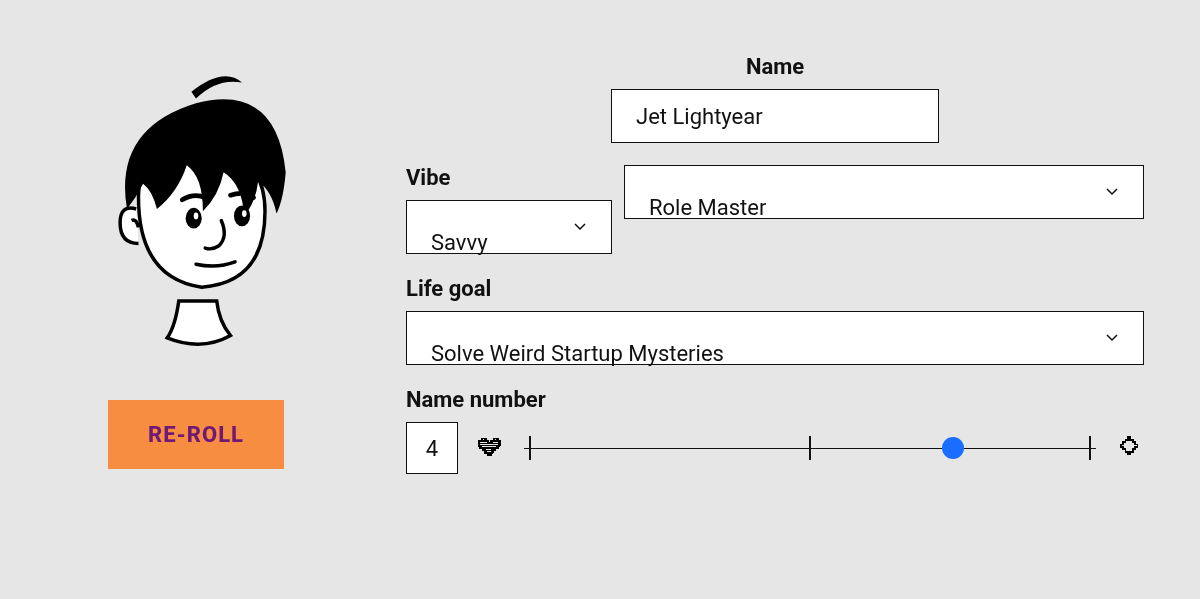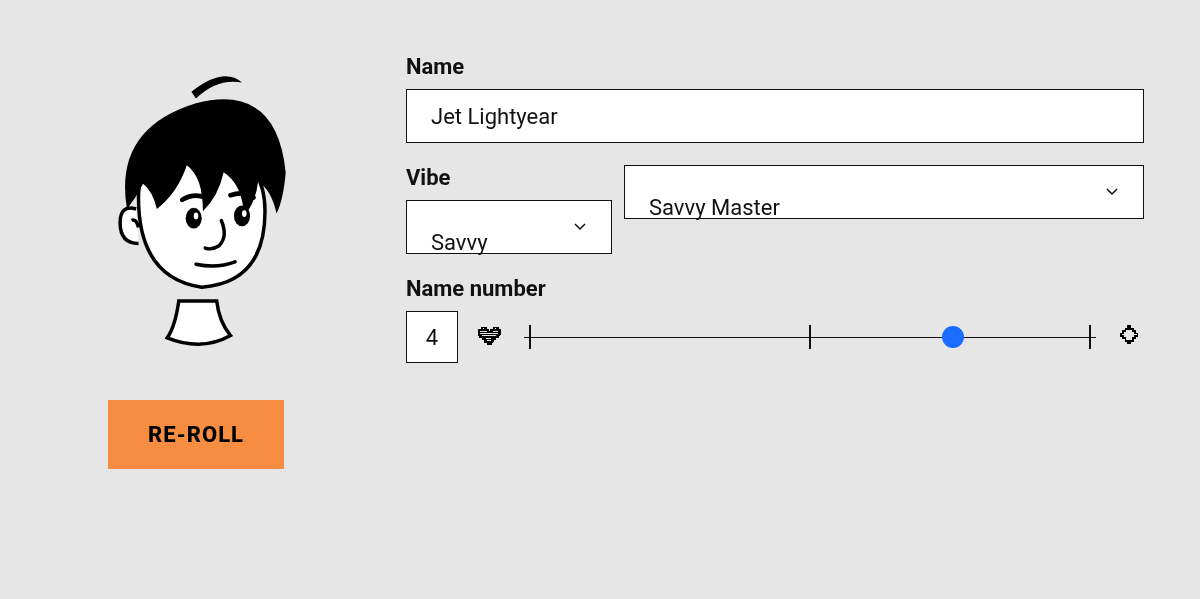--- a/index.html
+++ b/index.html
@@ -24,38 +24,38 @@
   .avatar-wrap {
     width: 240px;
     height: 310px;
     display: flex;
     align-items: center;
     justify-content: center;
   }
   .reroll-btn {
     margin-top: 36px;
     background: #f78d41;
-    color: #000000;
+    color: #701a75;
     border: none;
     font-size: 22px;
     font-weight: 800;
     letter-spacing: 1px;
     padding: 22px 40px;
     cursor: pointer;
     font-family: inherit;
   }
   .right-col {
     flex: 1;
     display: flex;
     flex-direction: column;
     gap: 22px;
   }
   .row { display: flex; gap: 12px; }
   .field { display: flex; flex-direction: column; gap: 10px; }
-  .field-name { flex: 1; }
+  .field-name { flex: 1; align-items: center; }
   .field-vibe { width: 206px; }
   .field-role { flex: 1; }
   .field-goal { flex: 1; }
   label.flabel {
     font-size: 22px;
     font-weight: 700;
     color: #111;
   }
   .text-input, .select-wrap {
     background: #fff;
@@ -200,30 +200,41 @@
           <span class="select-value">Savvy</span>
           <span class="chev">
             <svg viewBox="0 0 12 8">
                 <path d="M1 1 L6 6 L11 1" fill="none" stroke="#111" stroke-width="1.5"></path>
               </svg>
           </span>
         </div>
       </div>
       <div class="field field-role">
         <div class="select-wrap">
-          <span class="select-value">Savvy Master</span>
+          <span class="select-value">Role Master</span>
           <span class="chev">
             <svg viewBox="0 0 12 8">
                 <path d="M1 1 L6 6 L11 1" fill="none" stroke="#111" stroke-width="1.5"></path>
               </svg>
           </span>
         </div>
       </div>
     </div>
 
+    <div class="field field-goal">
+      <label class="flabel">Life goal</label>
+      <div class="select-wrap">
+        <span class="select-value">Solve Weird Startup Mysteries</span>
+        <span class="chev">
+          <svg viewBox="0 0 12 8">
+              <path d="M1 1 L6 6 L11 1" fill="none" stroke="#111" stroke-width="1.5"></path>
+            </svg>
+        </span>
+      </div>
+    </div>
 
     <div class="field">
       <label class="flabel">Name number</label>
       <div class="skill-row">
         <div class="skill-num-box">4</div>
 
         <span class="pixel-heart">
           <svg viewBox="0 0 22 20" width="26" height="24" shape-rendering="crispEdges">
             <path d="M3 2h4v2h-4z M13 2h4v2h-4z
                      M1 4h8v2h-8z M11 4h8v2h-8z

